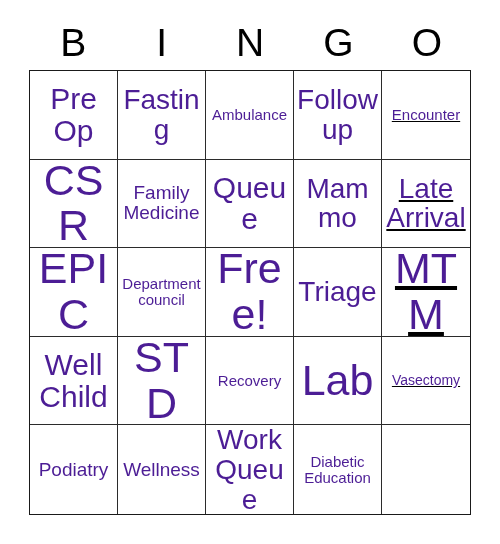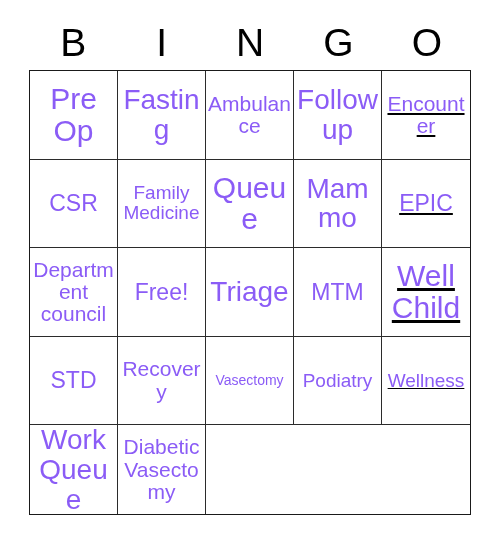--- a/index.html
+++ b/index.html
@@ -72,30 +72,30 @@
     background: #ffffff;
   }
   
   .bingo-cell:nth-child(5n) { border-right: none; text-decoration: underline; }
   .bingo-cell:nth-child(n+21) { border-bottom: none; justify-content: flex-end; }
 
   .cell-text {
     display: block;
     width: 100%;
     line-height: 1.06;
-    color: #8b5cf6;
+    color: #4c1d95;
     word-break: break-word;
   }
 
   
-  .t-xl   { font-size: 23px; }
+  .t-xl   { font-size: 43px; }
   .t-lg   { font-size: 30px; }
   .t-md   { font-size: 28px; }
   .t-sm   { font-size: 19px; }
-  .t-xs   { font-size: 21px; }
+  .t-xs   { font-size: 15px; }
   .t-xxs  { font-size: 14px; }
 </style>
 </head>
 <body>
 
 <div id="bingo-card">
 
   <div id="header-row">
     <div class="header-letter">B</div>
     <div class="header-letter">I</div>
@@ -126,20 +126,23 @@
       <div class="bingo-cell">
         <span class="cell-text t-sm">Family Medicine</span>
       </div>
       <div class="bingo-cell">
         <span class="cell-text t-lg">Queue</span>
       </div>
       <div class="bingo-cell">
         <span class="cell-text t-md">Mammo</span>
       </div>
       <div class="bingo-cell">
+        <span class="cell-text t-md">Late Arrival</span>
+      </div>
+      <div class="bingo-cell">
         <span class="cell-text t-xl">EPIC</span>
       </div>
       <div class="bingo-cell">
         <span class="cell-text t-xs">Department council</span>
       </div>
       <div class="bingo-cell">
         <span class="cell-text t-xl">Free!</span>
       </div>
       <div class="bingo-cell">
         <span class="cell-text t-md">Triage</span>
@@ -150,29 +153,32 @@
       <div class="bingo-cell">
         <span class="cell-text t-lg">Well Child</span>
       </div>
       <div class="bingo-cell">
         <span class="cell-text t-xl">STD</span>
       </div>
       <div class="bingo-cell">
         <span class="cell-text t-xs">Recovery</span>
       </div>
       <div class="bingo-cell">
+        <span class="cell-text t-xl">Lab</span>
+      </div>
+      <div class="bingo-cell">
         <span class="cell-text t-xxs">Vasectomy</span>
       </div>
       <div class="bingo-cell">
         <span class="cell-text t-sm">Podiatry</span>
       </div>
       <div class="bingo-cell">
         <span class="cell-text t-sm">Wellness</span>
       </div>
       <div class="bingo-cell">
         <span class="cell-text t-md">Work Queue</span>
       </div>
       <div class="bingo-cell">
-        <span class="cell-text t-xs">Diabetic Vasectomy</span>
+        <span class="cell-text t-xs">Diabetic Education</span>
       </div>
     </div>
 
 </div>
 
 </body></html>

